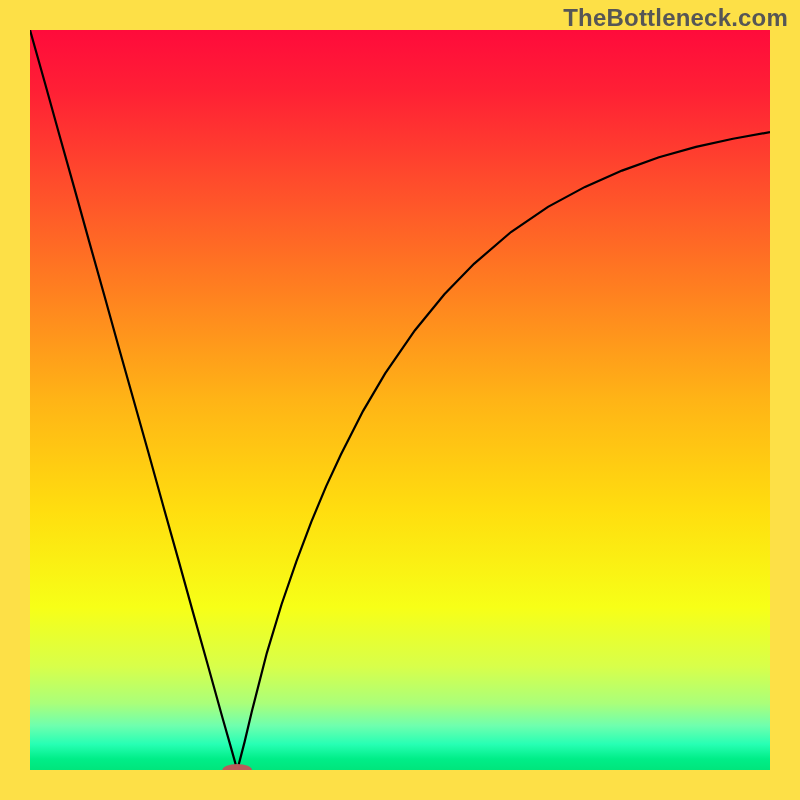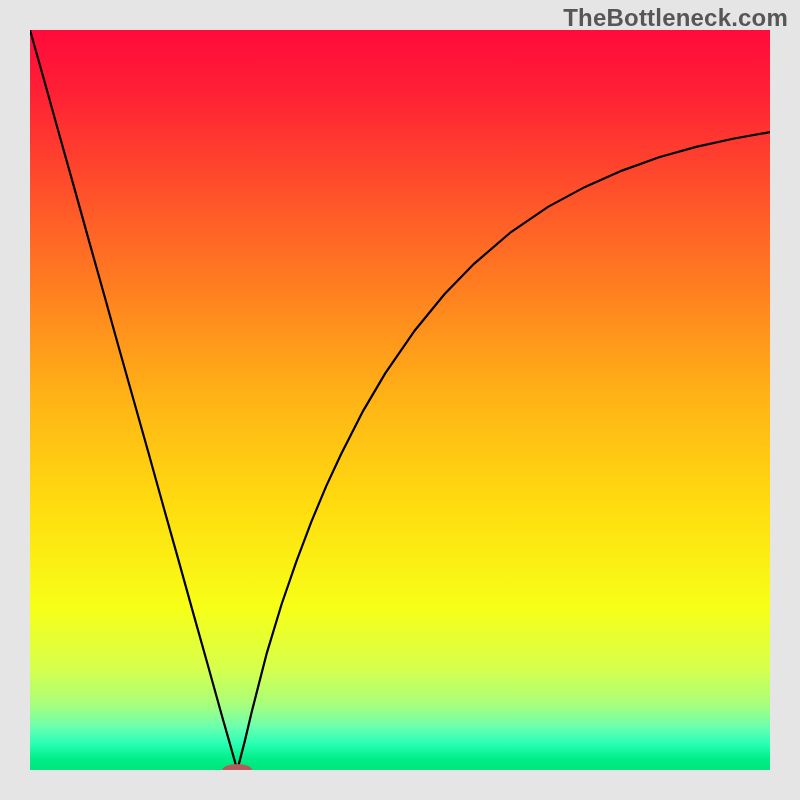--- a/index.html
+++ b/index.html
@@ -7,21 +7,21 @@
     padding: 0;
     width: 800px;
     height: 800px;
     background: #000;
     overflow: hidden;
   }
   .frame {
     position: relative;
     width: 800px;
     height: 800px;
-    background: #e5e5e5;
+    background: #fde047;
   }
   .watermark {
     position: absolute;
     top: 4px;
     right: 12px;
     font-family: Arial, Helvetica, sans-serif;
     font-size: 24px;
     font-weight: bold;
     color: #565656;
     letter-spacing: 0.2px;

